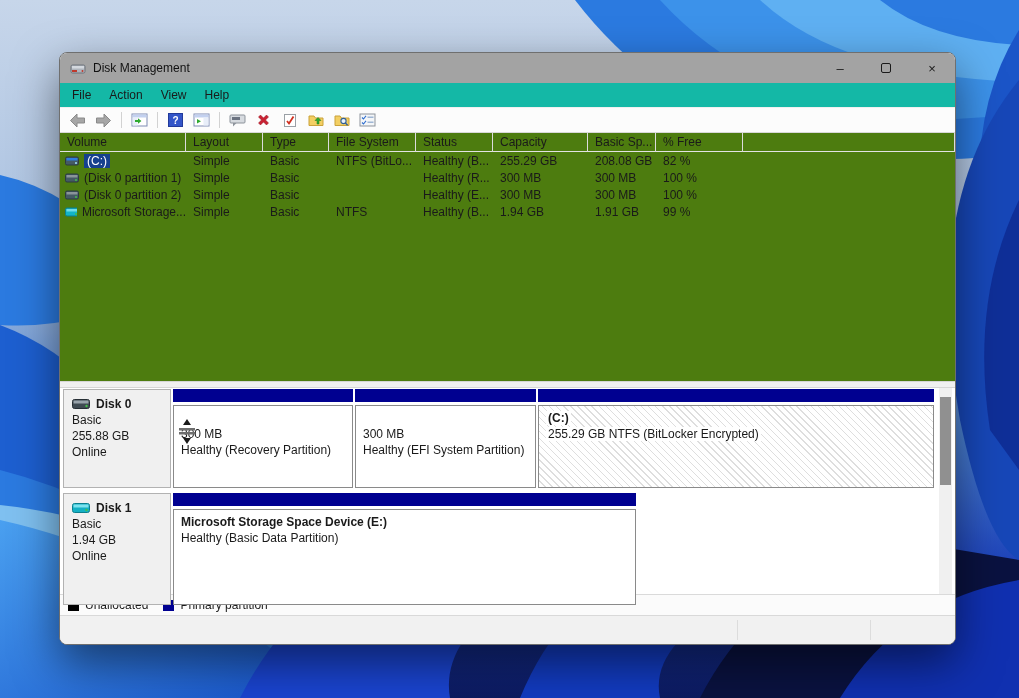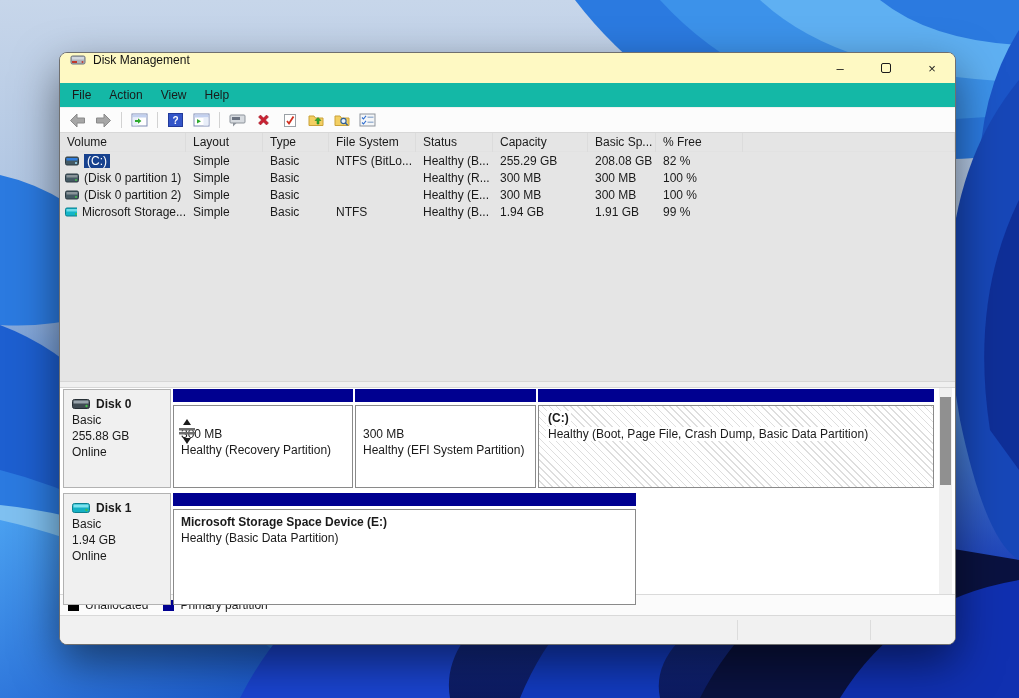--- a/index.html
+++ b/index.html
@@ -10,36 +10,36 @@
 
   
   .window {
     position:absolute; left:59px; top:52px; width:897px; height:593px;
     background:#ffffff; border:1px solid #6f6f6f; border-radius:8px;
     box-shadow:0 18px 45px rgba(0,0,0,.5);
     display:flex; flex-direction:column; overflow:hidden; z-index:1;
     color:#1a1a1a; font-size:12px;
   }
 
-  .titlebar { height:30px; flex:0 0 30px; display:flex; align-items:flex-start; padding-left:10px; background:#fef9c3; }
+  .titlebar { height:30px; flex:0 0 30px; display:flex; align-items:center; padding-left:10px; background:#a3a3a3; }
   .title-text { margin-left:7px; font-size:12px; color:#111; }
   .win-controls { margin-left:auto; display:flex; height:100%; }
   .ctrl { width:46px; display:flex; align-items:center; justify-content:center; font-size:13px; color:#1a1a1a; }
   .ctrl.max span { display:block; width:10px; height:10px; border:1px solid #1a1a1a; border-radius:2px; }
 
   .menubar { height:24px; flex:0 0 24px; display:flex; align-items:center; padding-left:3px; background:#14b8a6; }
   .menu-item { padding:0 9px; height:22px; line-height:22px; }
 
   .toolbar { height:26px; flex:0 0 26px; display:flex; align-items:center; padding-left:5px; gap:1px;
              background:#fcfcfc; border-top:1px solid #f0f0f0; border-bottom:1px solid #d8d8d8; }
   .tbtn { width:25px; height:22px; display:flex; align-items:center; justify-content:center; }
   .tsep { width:1px; height:16px; background:#d2d2d2; margin:0 4px; flex:0 0 1px; }
 
   
-  .list { flex:0 0 248px; background:#e5e5e5; position:relative; }
+  .list { flex:0 0 248px; background:#4d7c0f; position:relative; }
   .lrow { display:grid; grid-template-columns:126px 77px 66px 87px 77px 95px 68px 87px 1fr; align-items:center; }
   .lheader { height:19px; border-bottom:1px solid #e2e2e2; }
   .hcell { height:19px; line-height:18px; padding-left:7px; border-right:1px solid #dcdcdc;
            white-space:nowrap; overflow:hidden; color:#1a1a1a; }
   .datarow { height:17px; }
   .cell { padding-left:7px; white-space:nowrap; overflow:hidden; }
   .vol-cell { display:flex; align-items:center; gap:5px; padding-left:5px; }
   .sel-hl { background:#16418e; color:#fff; padding:0 3px; }
 
   .split-cursor { position:absolute; left:118px; top:286px; z-index:5; }
@@ -350,21 +350,21 @@
           <div class="partbody">
             <div class="pline ptitle"><span></span></div>
             <div class="pline"><span>300 MB</span></div>
             <div class="pline"><span>Healthy (EFI System Partition)</span></div>
           </div>
         </div>
         <div class="part selected" style="left:365px; width:396px;">
           <div class="partbar"></div>
           <div class="partbody">
             <div class="pline ptitle"><span>(C:)</span></div>
-            <div class="pline"><span>Healthy (Boot, Page File, Crash Dump, Basic Data Partition)</span></div>
+            <div class="pline"><span>255.29 GB NTFS (BitLocker Encrypted)</span></div>
           </div>
         </div>
       </div>
     </div>
 
     <div class="diskrow d1">
       <div class="disklabel">
         <div class="diskname">
           <svg width="18" height="12">
             <rect x="0.5" y="1.5" width="17" height="9" rx="2" fill="#14b0c4" stroke="#0b7f8e"></rect>

